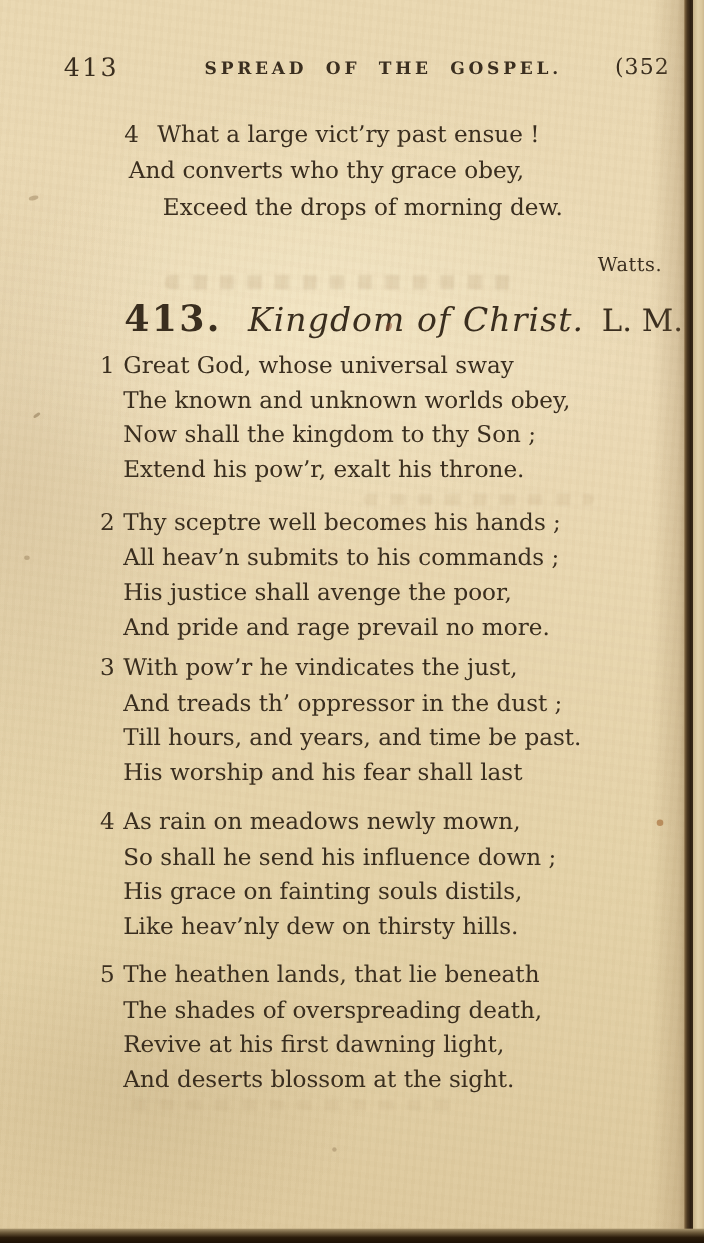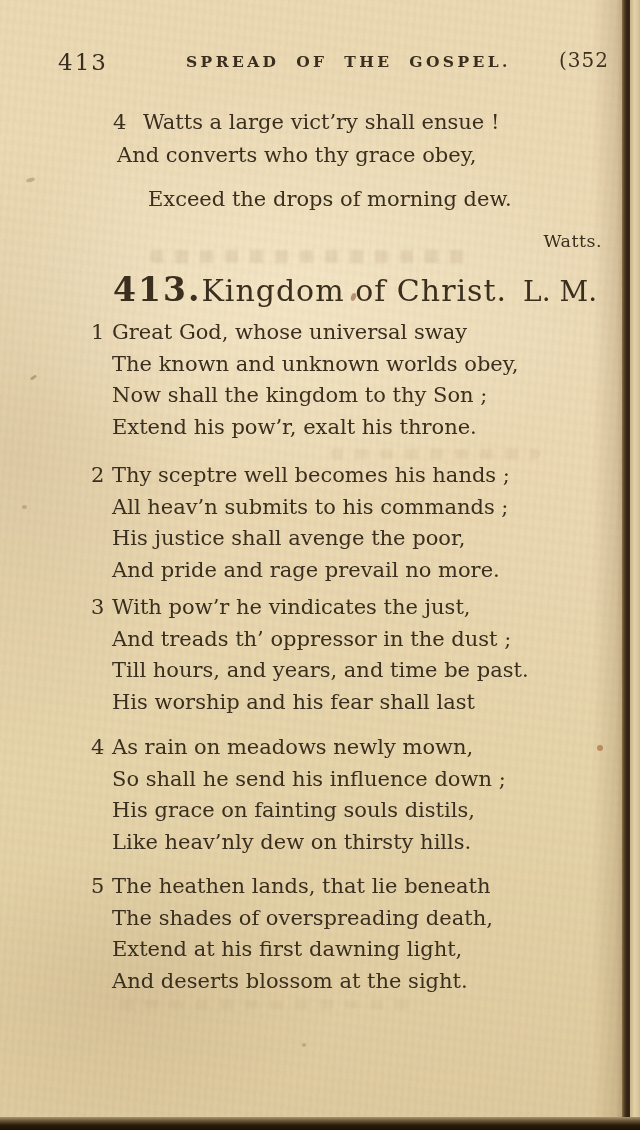--- a/index.html
+++ b/index.html
@@ -23,26 +23,26 @@
   
   .hdr-num{position:absolute;left:58px;top:49px;font-size:23px;letter-spacing:2px;}
   .hdr-title{position:absolute;left:186px;top:52px;font-size:15.5px;letter-spacing:3.4px;word-spacing:8px;font-weight:bold;white-space:pre;}
   .hdr-ref{position:absolute;left:559px;top:48px;font-size:20px;letter-spacing:1px;}
   
   .pverse{position:absolute;left:91px;top:106px;width:520px;font-size:21px;line-height:33px;}
   .pverse .vnum{position:absolute;left:22px;top:0;}
   .pverse .l1{padding-left:37px;}
   .pverse .l2{padding-left:52px;}
   .pverse .l3{padding-left:26px;}
-  .pverse .l4{padding-left:57px;margin-top:11px;}
+  .pverse .l4{padding-left:57px;}
   .attribution{position:absolute;left:450px;top:231px;width:152px;text-align:right;font-size:17.5px;letter-spacing:.5px;}
   
   .hymn-head{position:absolute;left:113px;top:270px;white-space:nowrap;}
   .hymn-head .hnum{font-weight:bold;font-size:33px;letter-spacing:2px;}
-  .hymn-head .htitle{font-size:30px;letter-spacing:1px;}
+  .hymn-head .htitle{font-style:italic;font-size:30px;margin-left:24px;letter-spacing:1px;}
   .hymn-head .hmeter{font-size:28px;margin-left:16px;}
   
   .verse{position:absolute;left:91px;width:525px;font-size:21px;line-height:31.5px;}
   .verse .vnum{position:absolute;left:0;top:0;}
   .verse .vline{padding-left:21px;white-space:pre;}
   .v1{top:317px}.v2{top:460px}.v3{top:592px}.v4{top:732px}.v5{top:871px}
   
   .right-shade{position:absolute;left:592px;top:0;width:30px;height:1130px;
     background:linear-gradient(90deg,rgba(140,110,70,0) 0%,rgba(140,110,70,.22) 80%,rgba(120,92,55,.35) 100%);}
   .edge-line{position:absolute;left:622px;top:0;width:8px;height:1130px;
@@ -73,21 +73,21 @@
 
 <div class="page">
   <div class="texture"></div>
 
   <div class="hdr-num">413</div>
   <div class="hdr-title">SPREAD OF THE GOSPEL.</div>
   <div class="hdr-ref">(352</div>
 
   <div class="pverse">
     <span class="vnum">4</span>
-    <div class="vline l2">Watts a large vict’ry shall ensue !</div>
+    <div class="vline l2">What a large vict’ry past ensue !</div>
     <div class="vline l3">And converts who thy grace obey,</div>
     <div class="vline l4">Exceed the drops of morning dew.</div>
   </div>
   <div class="attribution">Watts.</div>
 
   <div class="hymn-head">
     <span class="hnum">413.</span><span class="htitle">Kingdom of Christ.</span><span class="hmeter">L. M.</span>
   </div>
 
   <div class="verse v1">
@@ -119,21 +119,21 @@
     <div class="vline">As rain on meadows newly mown,</div>
     <div class="vline">So shall he send his influence down ;</div>
     <div class="vline">His grace on fainting souls distils,</div>
     <div class="vline">Like heav’nly dew on thirsty hills.</div>
   </div>
 
   <div class="verse v5">
     <span class="vnum">5</span>
     <div class="vline">The heathen lands, that lie beneath</div>
     <div class="vline">The shades of overspreading death,</div>
-    <div class="vline">Extend at his first dawning light,</div>
+    <div class="vline">Revive at his first dawning light,</div>
     <div class="vline">And deserts blossom at the sight.</div>
   </div>
 
   <div class="ghost g1"></div>
   <div class="ghost g2"></div>
   <div class="ghost g3"></div>
   <div class="speck s1"></div>
   <div class="speck s2"></div>
   <div class="speck s3"></div>
   <div class="speck s4"></div>

